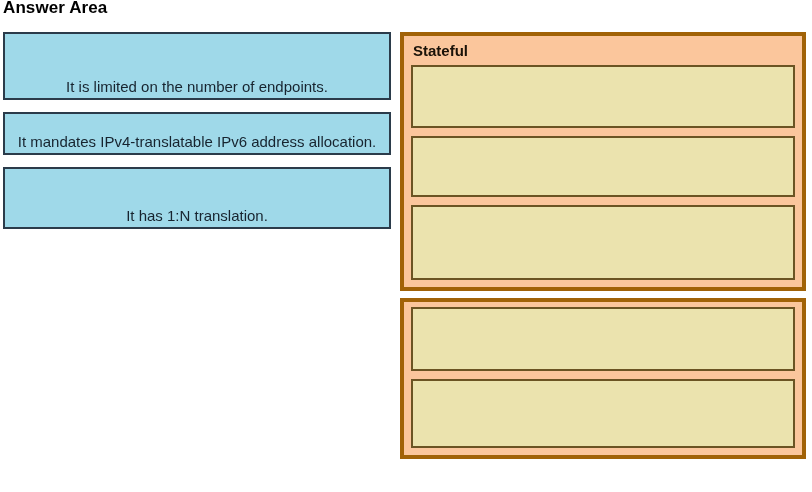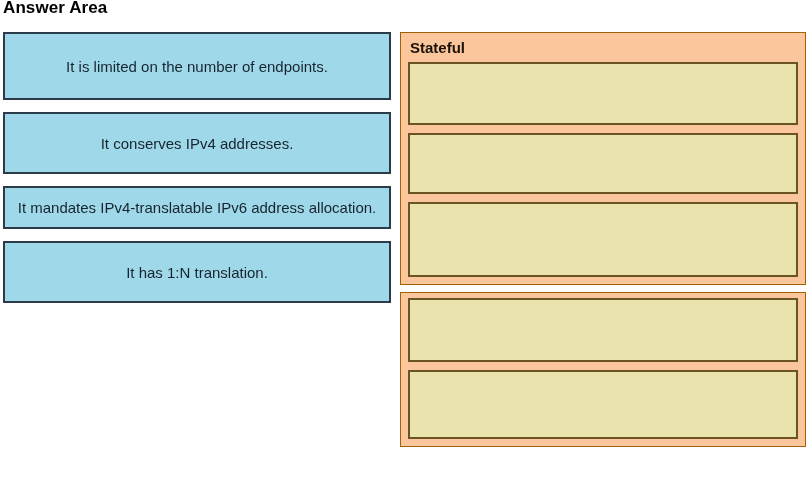--- a/index.html
+++ b/index.html
@@ -37,21 +37,21 @@
   .option-tile {
     box-sizing: border-box;
     width: 388px;
     background: #9FD9E9;
     border: 2px solid #2B3B4A;
     color: #17242F;
     font-size: 15px;
     line-height: 19px;
     text-align: center;
     display: flex;
-    align-items: center;
+    align-items: flex-end;
     justify-content: center;
     padding: 2px 6px;
     margin-bottom: 12px;
   }
   .option-tile span { display: block; }
 
   .h-tall  { height: 68px; }
   .h-std   { height: 62px; }
   .h-two   { height: 43px; }
 
@@ -60,21 +60,21 @@
     position: absolute;
     left: 400px;
     top: 32px;
     width: 406px;
   }
 
   .answer-panel {
     box-sizing: border-box;
     width: 406px;
     background: #FBC69C;
-    border: 1px solid #a16207;
+    border: 4px solid #a16207;
     padding: 5px 7px 7px 7px;
     margin-bottom: 7px;
   }
 
   .panel-heading {
     font-size: 15px;
     font-weight: bold;
     color: #1A1208;
     line-height: 20px;
     padding-left: 2px;
@@ -100,23 +100,20 @@
 
 <div id="page-title">Answer Area</div>
 
 <div id="options-column">
 
   <div class="option-tile h-tall">
     <span>It is limited on the number of endpoints.</span>
   </div>
 
 
-  <div class="option-tile h-std">
-    <span>It conserves IPv4 addresses.</span>
-  </div>
 
   <div class="option-tile h-two">
     <span>It mandates IPv4-translatable IPv6 address allocation.</span>
   </div>
 
   <div class="option-tile h-std">
     <span>It has 1:N translation.</span>
   </div>
 
 </div>

